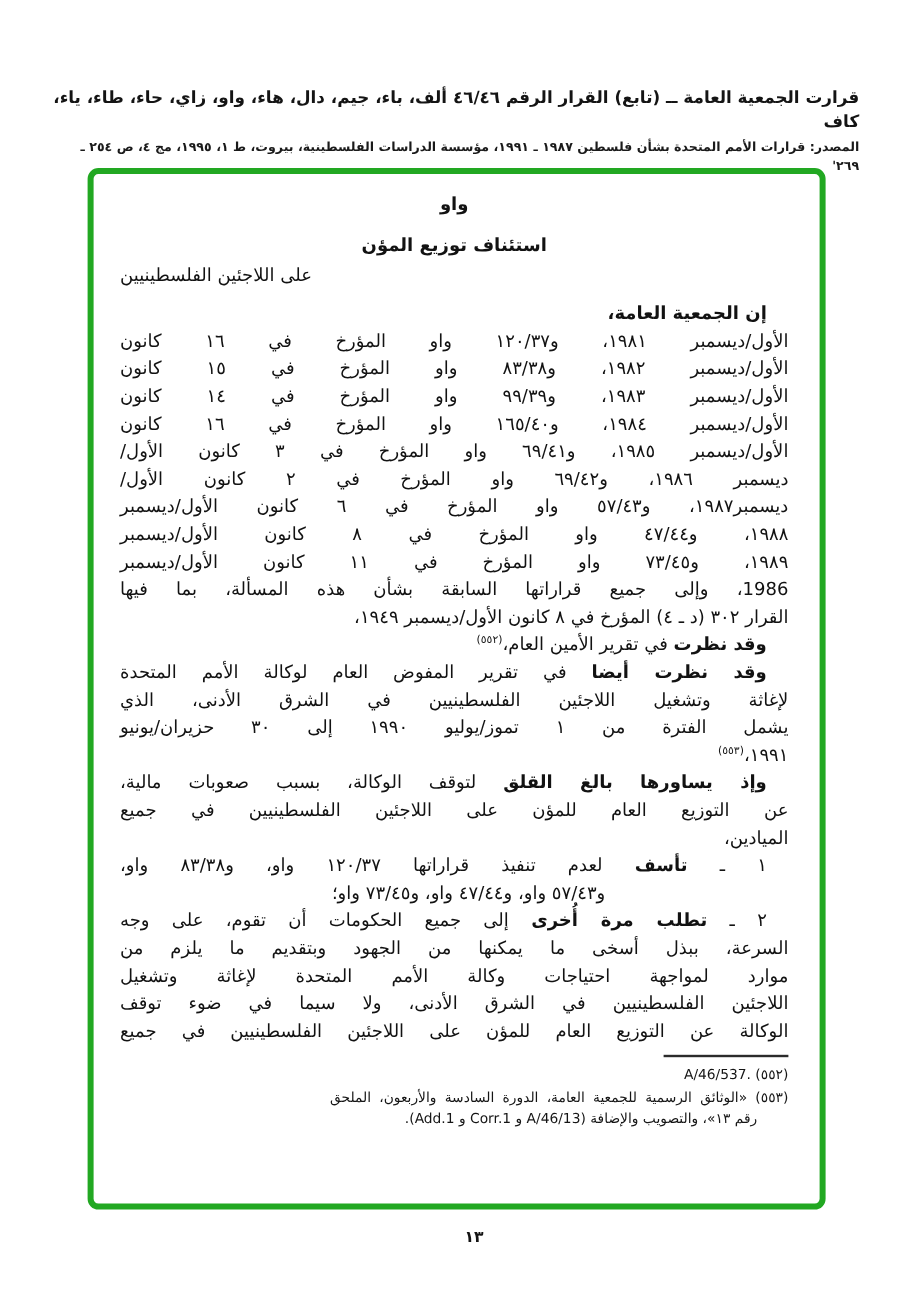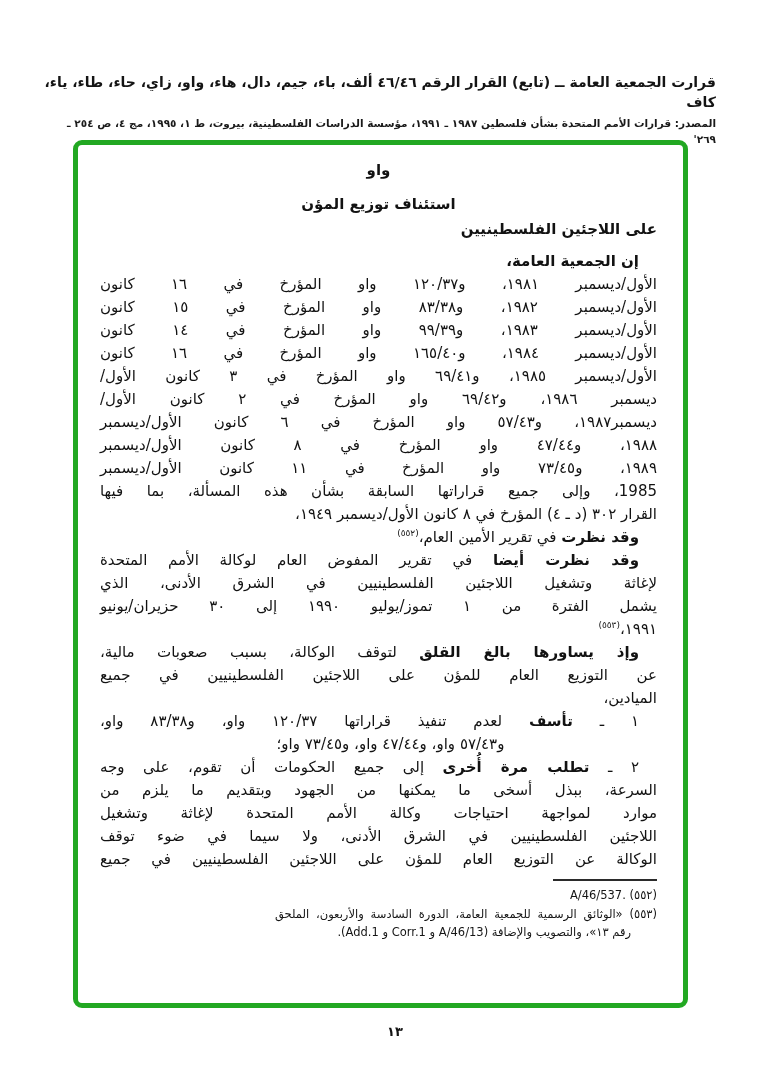--- a/index.html
+++ b/index.html
@@ -23,21 +23,21 @@
     background:#ffffff; overflow:hidden;
   }
   .doc {
     direction:rtl;
     padding:14px 26px 0 22px;
     font-size:15px; line-height:23px;
     color:#121212;
   }
   .sec-letter  { text-align:center; font-weight:bold; }
   .doc-title-1 { text-align:center; font-weight:bold; margin-top:11px; }
-  .doc-title-2 { text-align:right; font-weight:bold; margin-top:2px; }
+  .doc-title-2 { text-align:left; font-weight:normal; margin-top:2px; }
   .doc-body    { margin-top:9px; }
 
   .line { min-height:23px; }
   .line.justify { text-align:justify; text-align-last:justify; }
   .line.right   { text-align:right; }
   .line.center  { text-align:center; padding-left:24px; }
   .line.indent  { text-indent:18px; }
   .b { font-weight:bold; }
   sup { font-size:9px; line-height:0; vertical-align:super; }
 
@@ -79,21 +79,21 @@
         <div class="line right indent"><span class="b">إن الجمعية العامة،</span></div>
         <div class="line justify"><span>الأول/ديسمبر ١٩٨١، و١٢٠/٣٧ واو المؤرخ في ١٦ كانون</span></div>
         <div class="line justify"><span>الأول/ديسمبر ١٩٨٢، و٨٣/٣٨ واو المؤرخ في ١٥ كانون</span></div>
         <div class="line justify"><span>الأول/ديسمبر ١٩٨٣، و٩٩/٣٩ واو المؤرخ في ١٤ كانون</span></div>
         <div class="line justify"><span>الأول/ديسمبر ١٩٨٤، و١٦٥/٤٠ واو المؤرخ في ١٦ كانون</span></div>
         <div class="line justify"><span>الأول/ديسمبر ١٩٨٥، و٦٩/٤١ واو المؤرخ في ٣ كانون الأول/</span></div>
         <div class="line justify"><span>ديسمبر ١٩٨٦، و٦٩/٤٢ واو المؤرخ في ٢ كانون الأول/</span></div>
         <div class="line justify"><span>ديسمبر١٩٨٧، و٥٧/٤٣ واو المؤرخ في ٦ كانون الأول/ديسمبر</span></div>
         <div class="line justify"><span>١٩٨٨، و٤٧/٤٤ واو المؤرخ في ٨ كانون الأول/ديسمبر</span></div>
         <div class="line justify"><span>١٩٨٩، و٧٣/٤٥ واو المؤرخ في ١١ كانون الأول/ديسمبر</span></div>
-        <div class="line justify"><span>1985، وإلى جميع قراراتها السابقة بشأن هذه المسألة، بما فيها</span></div>
+        <div class="line justify"><span>1986، وإلى جميع قراراتها السابقة بشأن هذه المسألة، بما فيها</span></div>
         <div class="line right"><span>القرار ٣٠٢ (د ـ ٤) المؤرخ في ٨ كانون الأول/ديسمبر ١٩٤٩،</span></div>
         <div class="line right indent"><span class="b">وقد نظرت</span><span> في تقرير الأمين العام،</span><sup>(٥٥٢)</sup></div>
         <div class="line justify indent"><span class="b">وقد نظرت أيضا</span><span> في تقرير المفوض العام لوكالة الأمم المتحدة</span></div>
         <div class="line justify"><span>لإغاثة وتشغيل اللاجئين الفلسطينيين في الشرق الأدنى، الذي</span></div>
         <div class="line justify"><span>يشمل الفترة من ١ تموز/يوليو ١٩٩٠ إلى ٣٠ حزيران/يونيو</span></div>
         <div class="line right"><span>١٩٩١،</span><sup>(٥٥٣)</sup></div>
         <div class="line justify indent"><span class="b">وإذ يساورها بالغ القلق</span><span> لتوقف الوكالة، بسبب صعوبات مالية،</span></div>
         <div class="line justify"><span>عن التوزيع العام للمؤن على اللاجئين الفلسطينيين في جميع</span></div>
         <div class="line right"><span>الميادين،</span></div>
         <div class="line justify indent"><span>١ ـ </span><span class="b">تأسف</span><span> لعدم تنفيذ قراراتها ١٢٠/٣٧ واو، و٨٣/٣٨ واو،</span></div>

